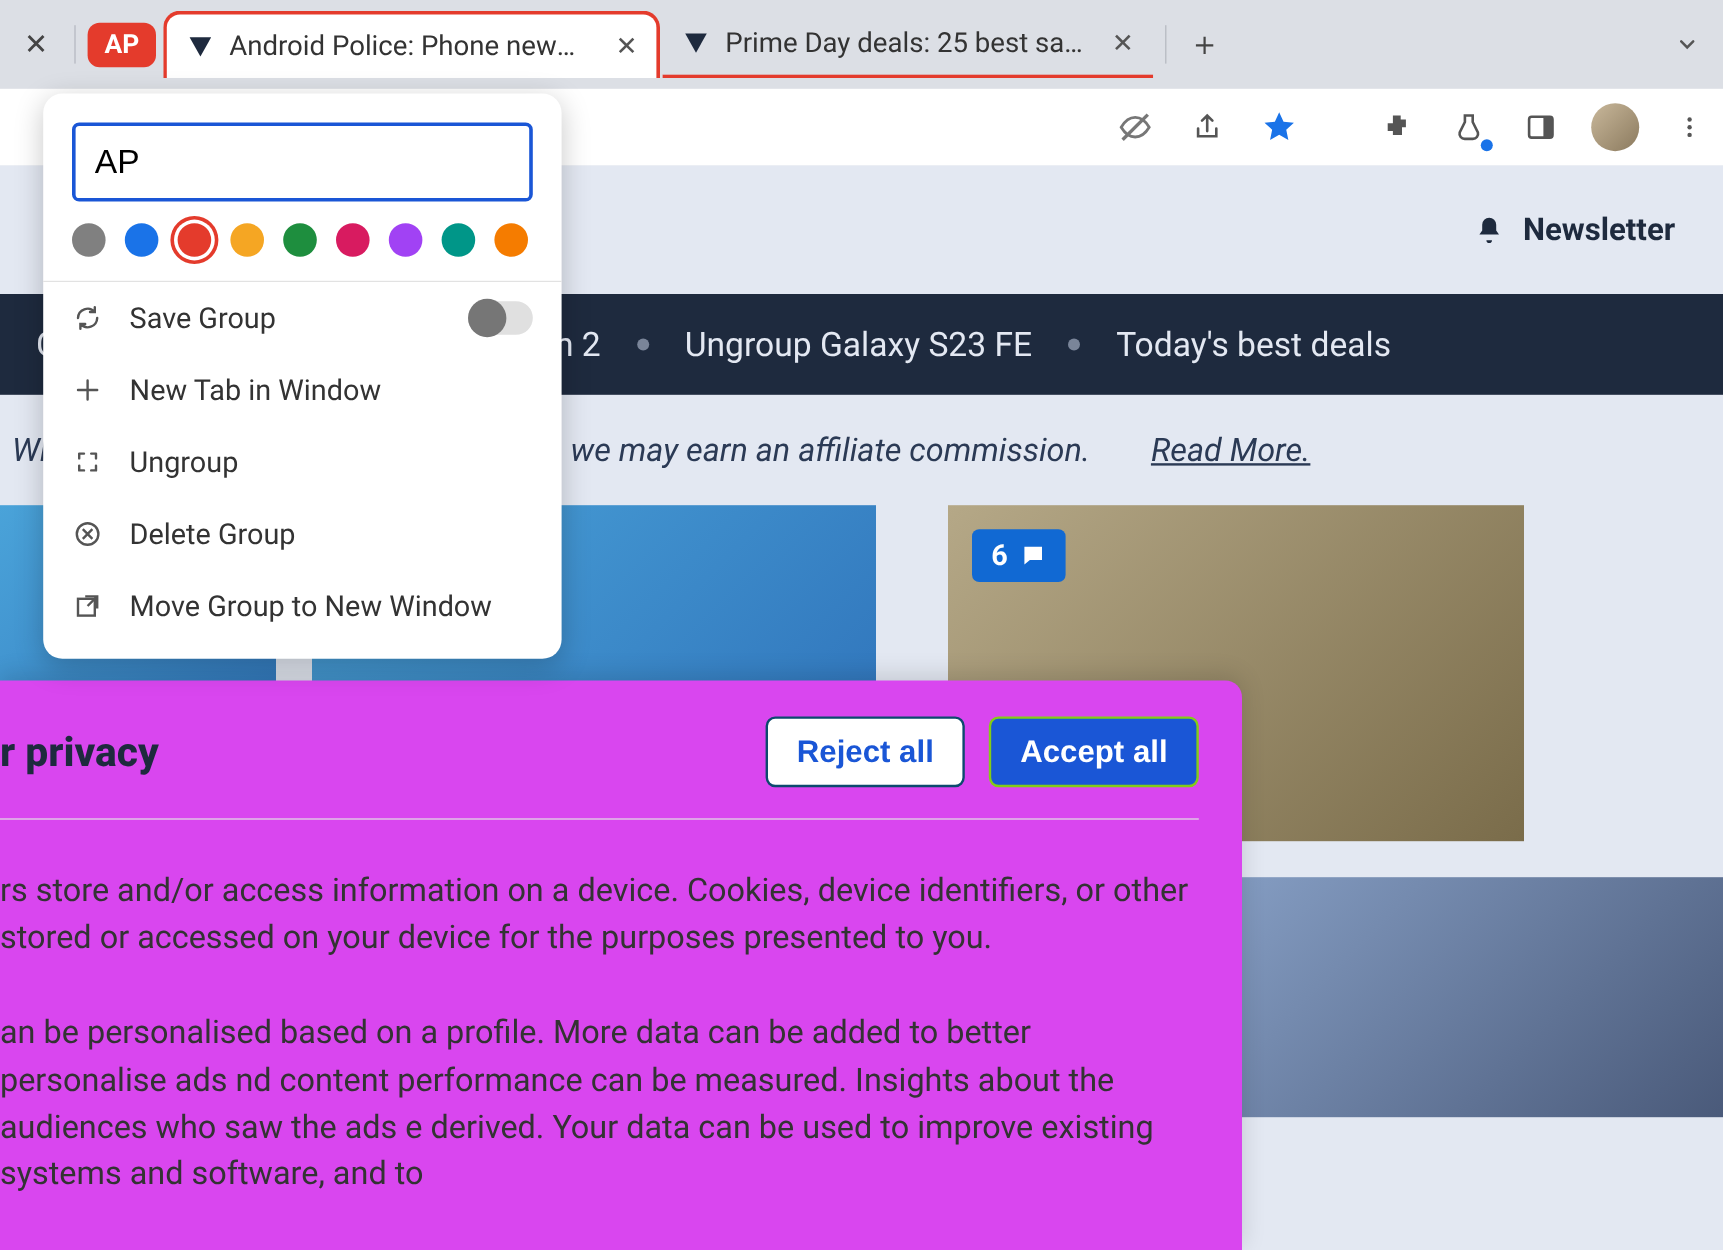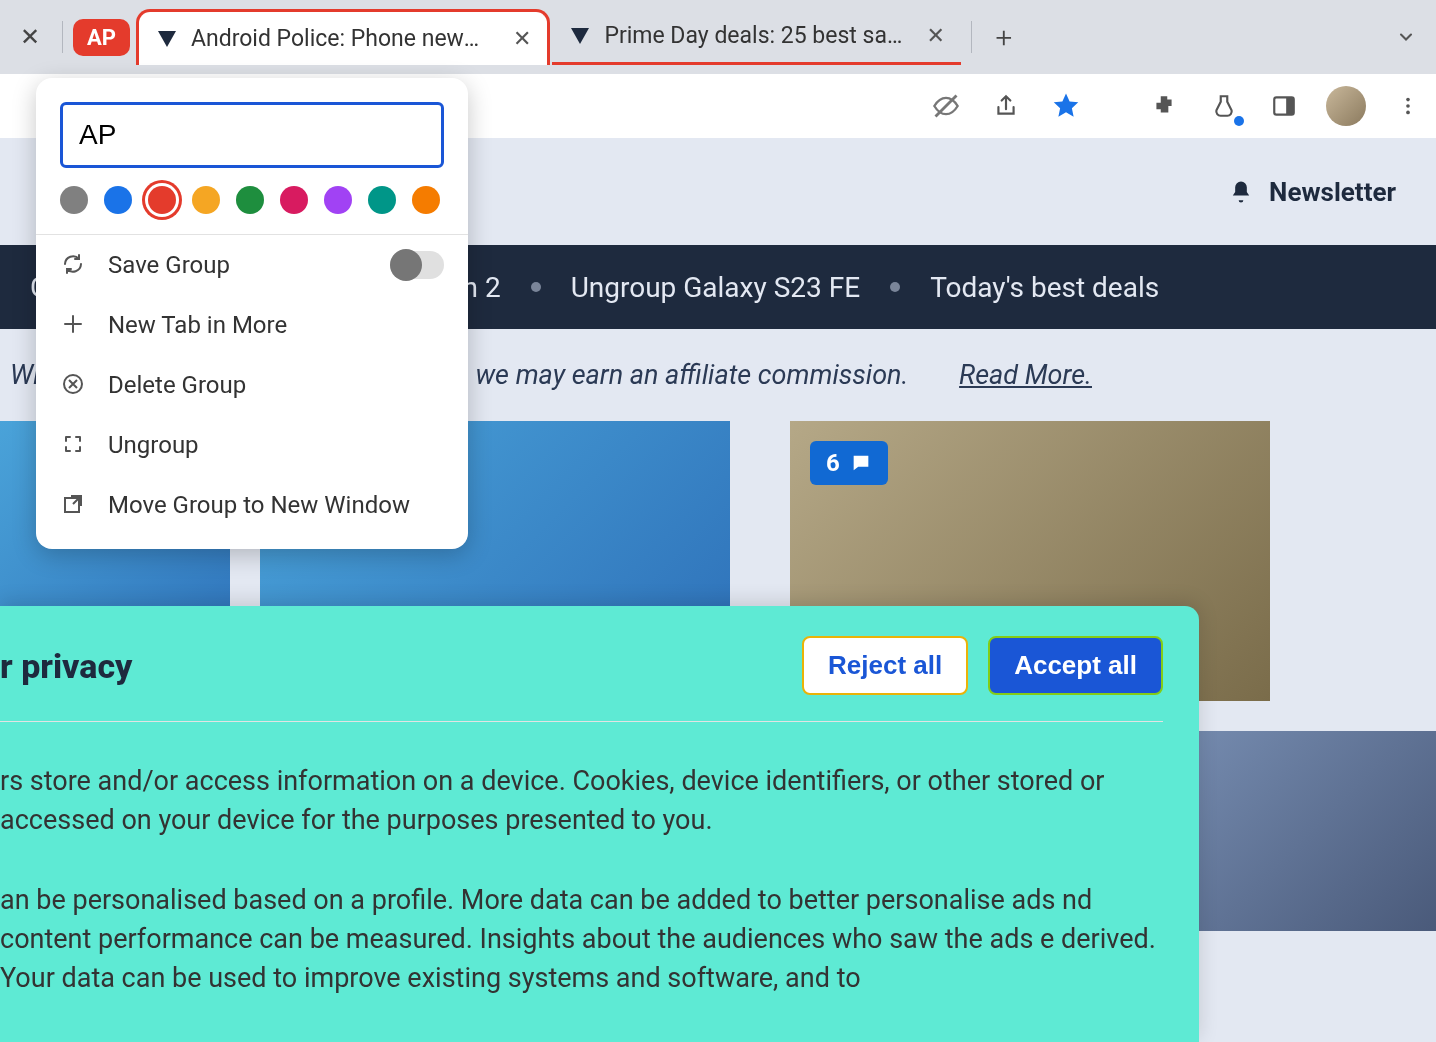--- a/index.html
+++ b/index.html
@@ -171,56 +171,56 @@
   display:flex; gap:16px; padding:0 24px 20px 24px;
 }
 .color-swatch {
   width:28px; height:28px; border-radius:50%;
 }
 .color-swatch.selected {
   box-shadow:0 0 0 3px #fff, 0 0 0 6px currentColor;
 }
 .popover hr { border:none; border-top:1px solid #e2e2e2; }
 .menu-item {
-  display:flex; align-items:flex-start; gap:22px;
+  display:flex; align-items:center; gap:22px;
   padding:16px 24px;
   font-size:24px; color:#333;
 }
 .menu-item .mi-icon { width:26px; height:26px; color:#555; display:flex; align-items:center; justify-content:center; }
 .toggle {
   margin-left:auto;
   width:54px; height:28px;
   background:#e0e0e0; border-radius:20px;
   position:relative;
 }
 .toggle::before {
   content:""; position:absolute; left:0; top:-2px;
   width:32px; height:32px; border-radius:50%;
   background:#767676;
 }
 
 
 .consent {
   position:absolute;
   left:0; bottom:0;
-  width:1199px;
-  background:#5eead4;
+  width:1035px;
+  background:#d946ef;
   border-top-right-radius:14px;
   padding:30px 36px 20px 0;
   box-shadow:0 -4px 20px rgba(0,0,0,.14);
   z-index:30;
 }
 .consent-head {
   display:flex; align-items:center; justify-content:space-between;
   margin-bottom:26px;
 }
 .consent-title { font-size:34px; font-weight:800; color:#1e2a3e; }
 .consent-btns { display:flex; gap:20px; }
 .btn-outline {
-  border:2px solid #eab308; color:#1a56d6; background:#fff;
+  border:2px solid #0c4a6e; color:#1a56d6; background:#fff;
   padding:12px 24px; border-radius:8px; font-size:26px; font-weight:700;
 }
 .btn-solid {
   background:#1a56d6; color:#fff; border:2px solid #84cc16;
   padding:12px 24px; border-radius:8px; font-size:26px; font-weight:700;
 }
 .consent hr { border:none; border-top:1px solid #e3e3e3; margin:0 0 24px -40px; }
 .consent p { font-size:27px; line-height:1.45; color:#333; margin-bottom:24px;margin-top:40px; }
 </style>
 </head>
@@ -394,41 +394,41 @@
     </span>
     <span>Save Group</span>
     <div class="toggle"></div>
   </div>
   <div class="menu-item">
     <span class="mi-icon">
       <svg width="24" height="24" viewBox="0 0 24 24">
           <path d="M12 4v16M4 12h16" stroke="#555" stroke-width="2" stroke-linecap="round"></path>
         </svg>
     </span>
-    <span>New Tab in More</span>
+    <span>New Tab in Window</span>
+  </div>
+  <div class="menu-item">
+    <span class="mi-icon">
+      <svg width="24" height="24" viewBox="0 0 24 24">
+          <path d="M5 5h4M5 5v4M19 5h-4M19 5v4M5 19h4M5 19v-4M19 19h-4M19 19v-4" stroke="#555" stroke-width="2" fill="none" stroke-linecap="round"></path>
+        </svg>
+    </span>
+    <span>Ungroup</span>
   </div>
   <div class="menu-item">
     <span class="mi-icon">
       <svg width="24" height="24" viewBox="0 0 24 24">
           <circle cx="12" cy="12" r="9" fill="none" stroke="#555" stroke-width="2"></circle>
           <path d="M8 8l8 8M16 8l-8 8" stroke="#555" stroke-width="2"></path>
         </svg>
     </span>
     <span>Delete Group</span>
   </div>
   <div class="menu-item">
     <span class="mi-icon">
       <svg width="24" height="24" viewBox="0 0 24 24">
-          <path d="M5 5h4M5 5v4M19 5h-4M19 5v4M5 19h4M5 19v-4M19 19h-4M19 19v-4" stroke="#555" stroke-width="2" fill="none" stroke-linecap="round"></path>
-        </svg>
-    </span>
-    <span>Ungroup</span>
-  </div>
-  <div class="menu-item">
-    <span class="mi-icon">
-      <svg width="24" height="24" viewBox="0 0 24 24">
           <rect x="4" y="6" width="14" height="14" fill="none" stroke="#555" stroke-width="2"></rect>
           <path d="M10 4h10v10M20 4l-8 8" fill="none" stroke="#555" stroke-width="2"></path>
         </svg>
     </span>
     <span>Move Group to New Window</span>
   </div>
 </div>
 
 </body></html>

